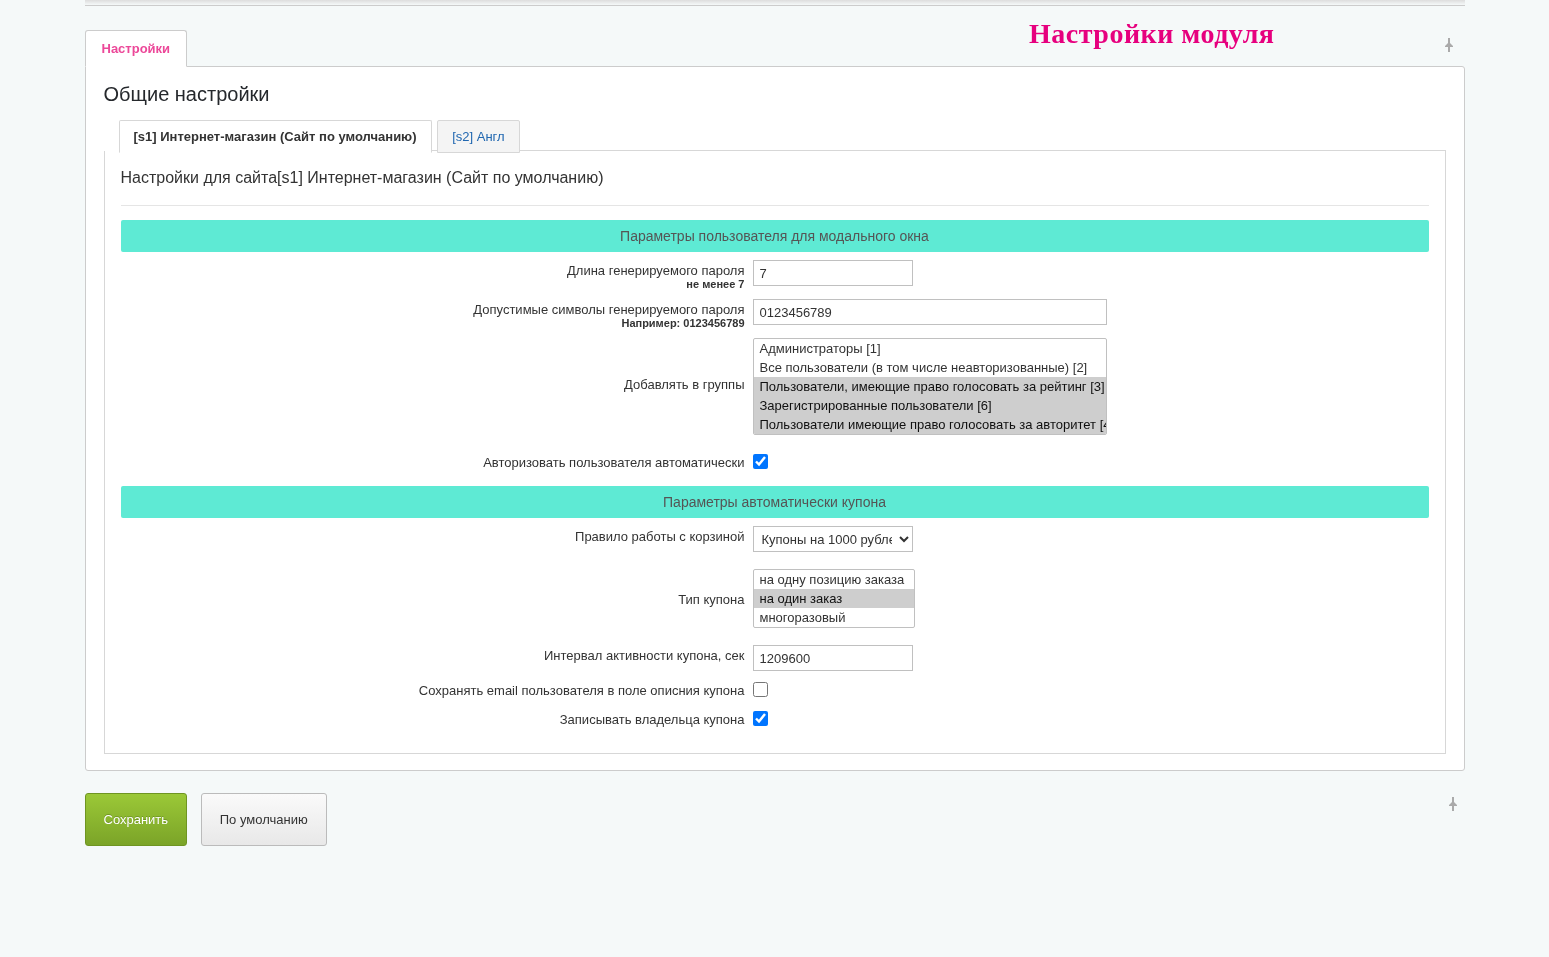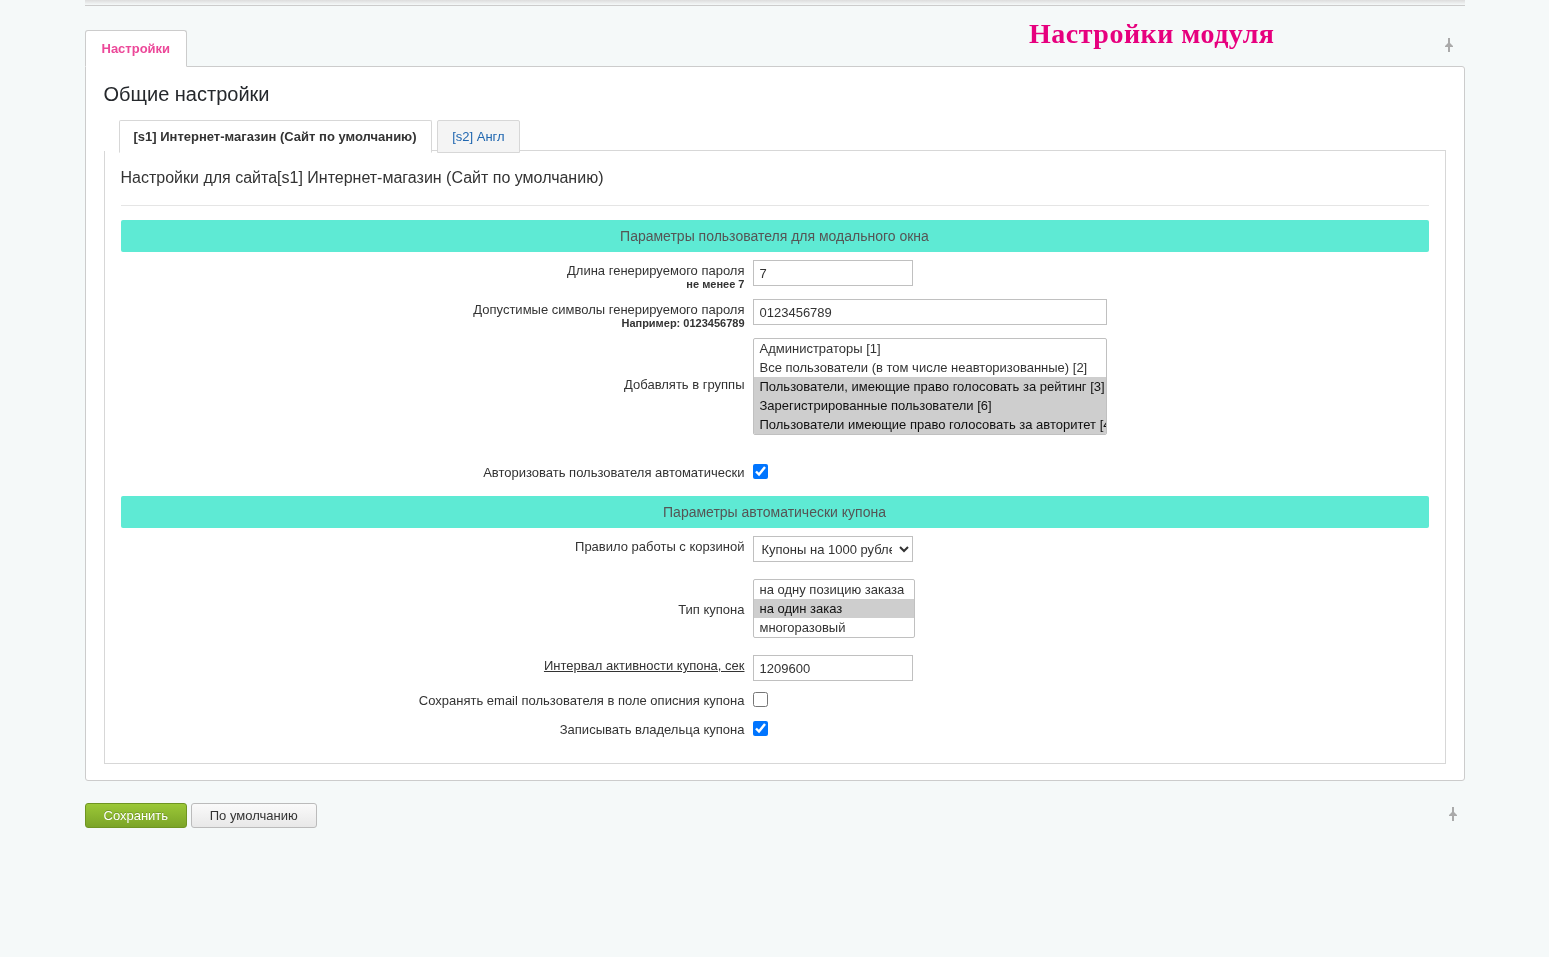--- a/index.html
+++ b/index.html
@@ -29,21 +29,21 @@
 .section-head { background: #5eead4; text-align: center; padding: 8px 0; color: #555; font-size: 14px; margin: 10px 0 3px 0; border-radius: 2px; }
 input[type=text].txt { border: 1px solid #c0c0c0; padding: 4px 6px; font-size: 13px; color: #333; height: 26px; }
 input[type=text].txt.short { width: 160px; }
 input[type=text].txt.long { width: 354px; }
 select.sel { border: 1px solid #c0c0c0; font-size: 13px; color: #333; background: #fff; }
 select.sel.multi { width: 354px; }
 select.sel.drop { height: 26px; padding: 2px 4px; }
 select.sel option { padding: 2px 6px; }
 input[type=checkbox] { width: 15px; height: 15px; margin-top: 2px; }
 .btn-row { margin-top: 14px; padding: 8px 0 2px; position: relative; }
-.btn { display: inline-block; padding: 4px 18px; border: 1px solid #999; border-radius: 3px; font-size: 13px; cursor: pointer; margin-right: 0; }
+.btn { display: inline-block; padding: 18px 18px; border: 1px solid #999; border-radius: 3px; font-size: 13px; cursor: pointer; margin-right: 10px; }
 .btn.primary { background: linear-gradient(#9bc837, #7ba428); color: #fff; border-color: #6f9522; text-shadow: 0 -1px 0 rgba(0,0,0,0.2); }
 .btn.default { background: linear-gradient(#fafafa, #e8e8e8); color: #333; border-color: #bbb; }
 .pin-bottom { position: absolute; right: 6px; top: 12px; color: #999; }
 </style>
 </head>
 <body>
 
 <div class="page">
   <div class="topbar-shadow"></div>
 
@@ -96,21 +96,21 @@
             <select multiple="" size="5" class="sel multi">
               <option>Администраторы [1]</option>
               <option>Все пользователи (в том числе неавторизованные) [2]</option>
               <option selected="">Пользователи, имеющие право голосовать за рейтинг [3]</option>
               <option selected="">Зарегистрированные пользователи [6]</option>
               <option selected="">Пользователи имеющие право голосовать за авторитет [4]</option>
             </select>
           </div>
         </div>
 
-        <div class="form-row" style="margin-top:18px;">
+        <div class="form-row" style="margin-top:8px;">
           <div class="form-label">Авторизовать пользователя автоматически</div>
           <div class="form-field"><input type="checkbox" checked="" style=""></div>
         </div>
 
         <div class="section-head">Параметры автоматически купона</div>
 
         <div class="form-row">
           <div class="form-label">Правило работы с корзиной</div>
           <div class="form-field">
             <select class="sel drop" style="width:160px;">
@@ -123,21 +123,21 @@
           <div class="form-label" style="padding-top:24px;">Тип купона</div>
           <div class="form-field">
             <select multiple="" size="3" class="sel multi" style="width:162px;">
               <option>на одну позицию заказа</option>
               <option selected="">на один заказ</option>
               <option>многоразовый</option>
             </select>
           </div>
         </div>
 
-        <div class="form-row" style="margin-top:8px;text-decoration:underline;">
+        <div class="form-row" style="margin-top:8px;">
           <div class="form-label">Интервал активности купона, сек</div>
           <div class="form-field"><input type="text" class="txt short" value="1209600" style=""></div>
         </div>
 
         <div class="form-row">
           <div class="form-label">Сохранять email пользователя в поле описния купона</div>
           <div class="form-field"><input type="checkbox" style=""></div>
         </div>
 
         <div class="form-row">

